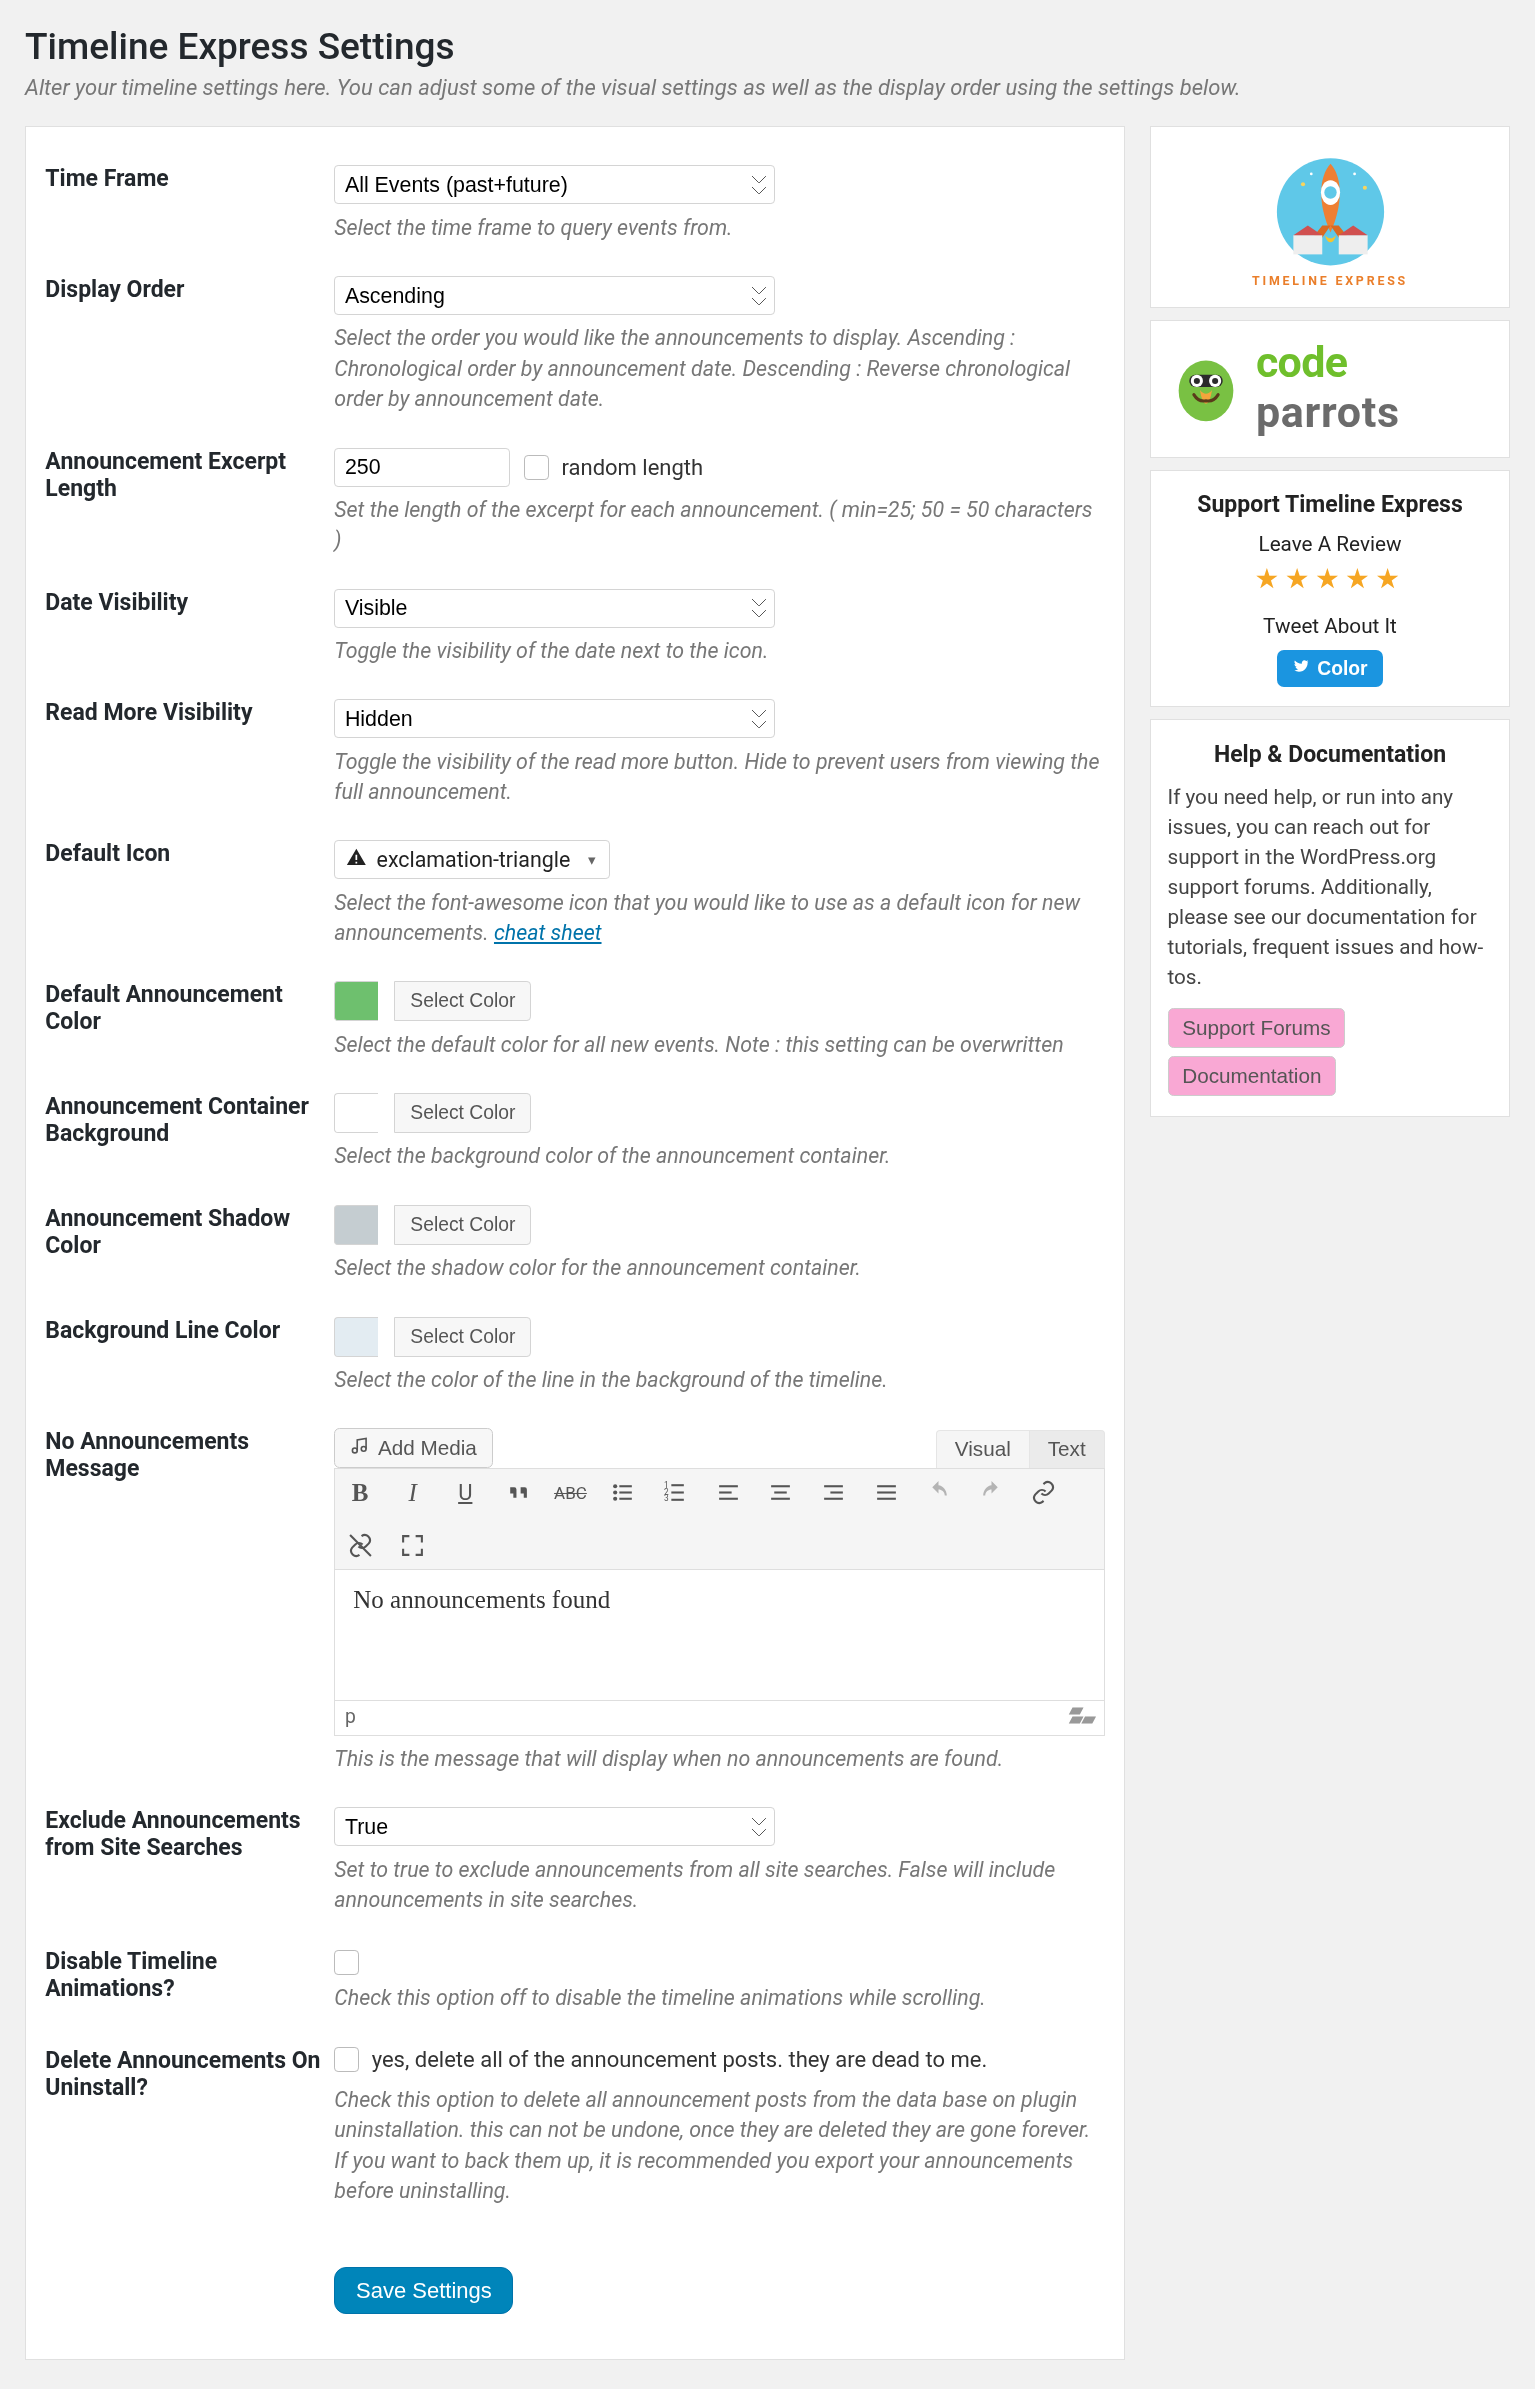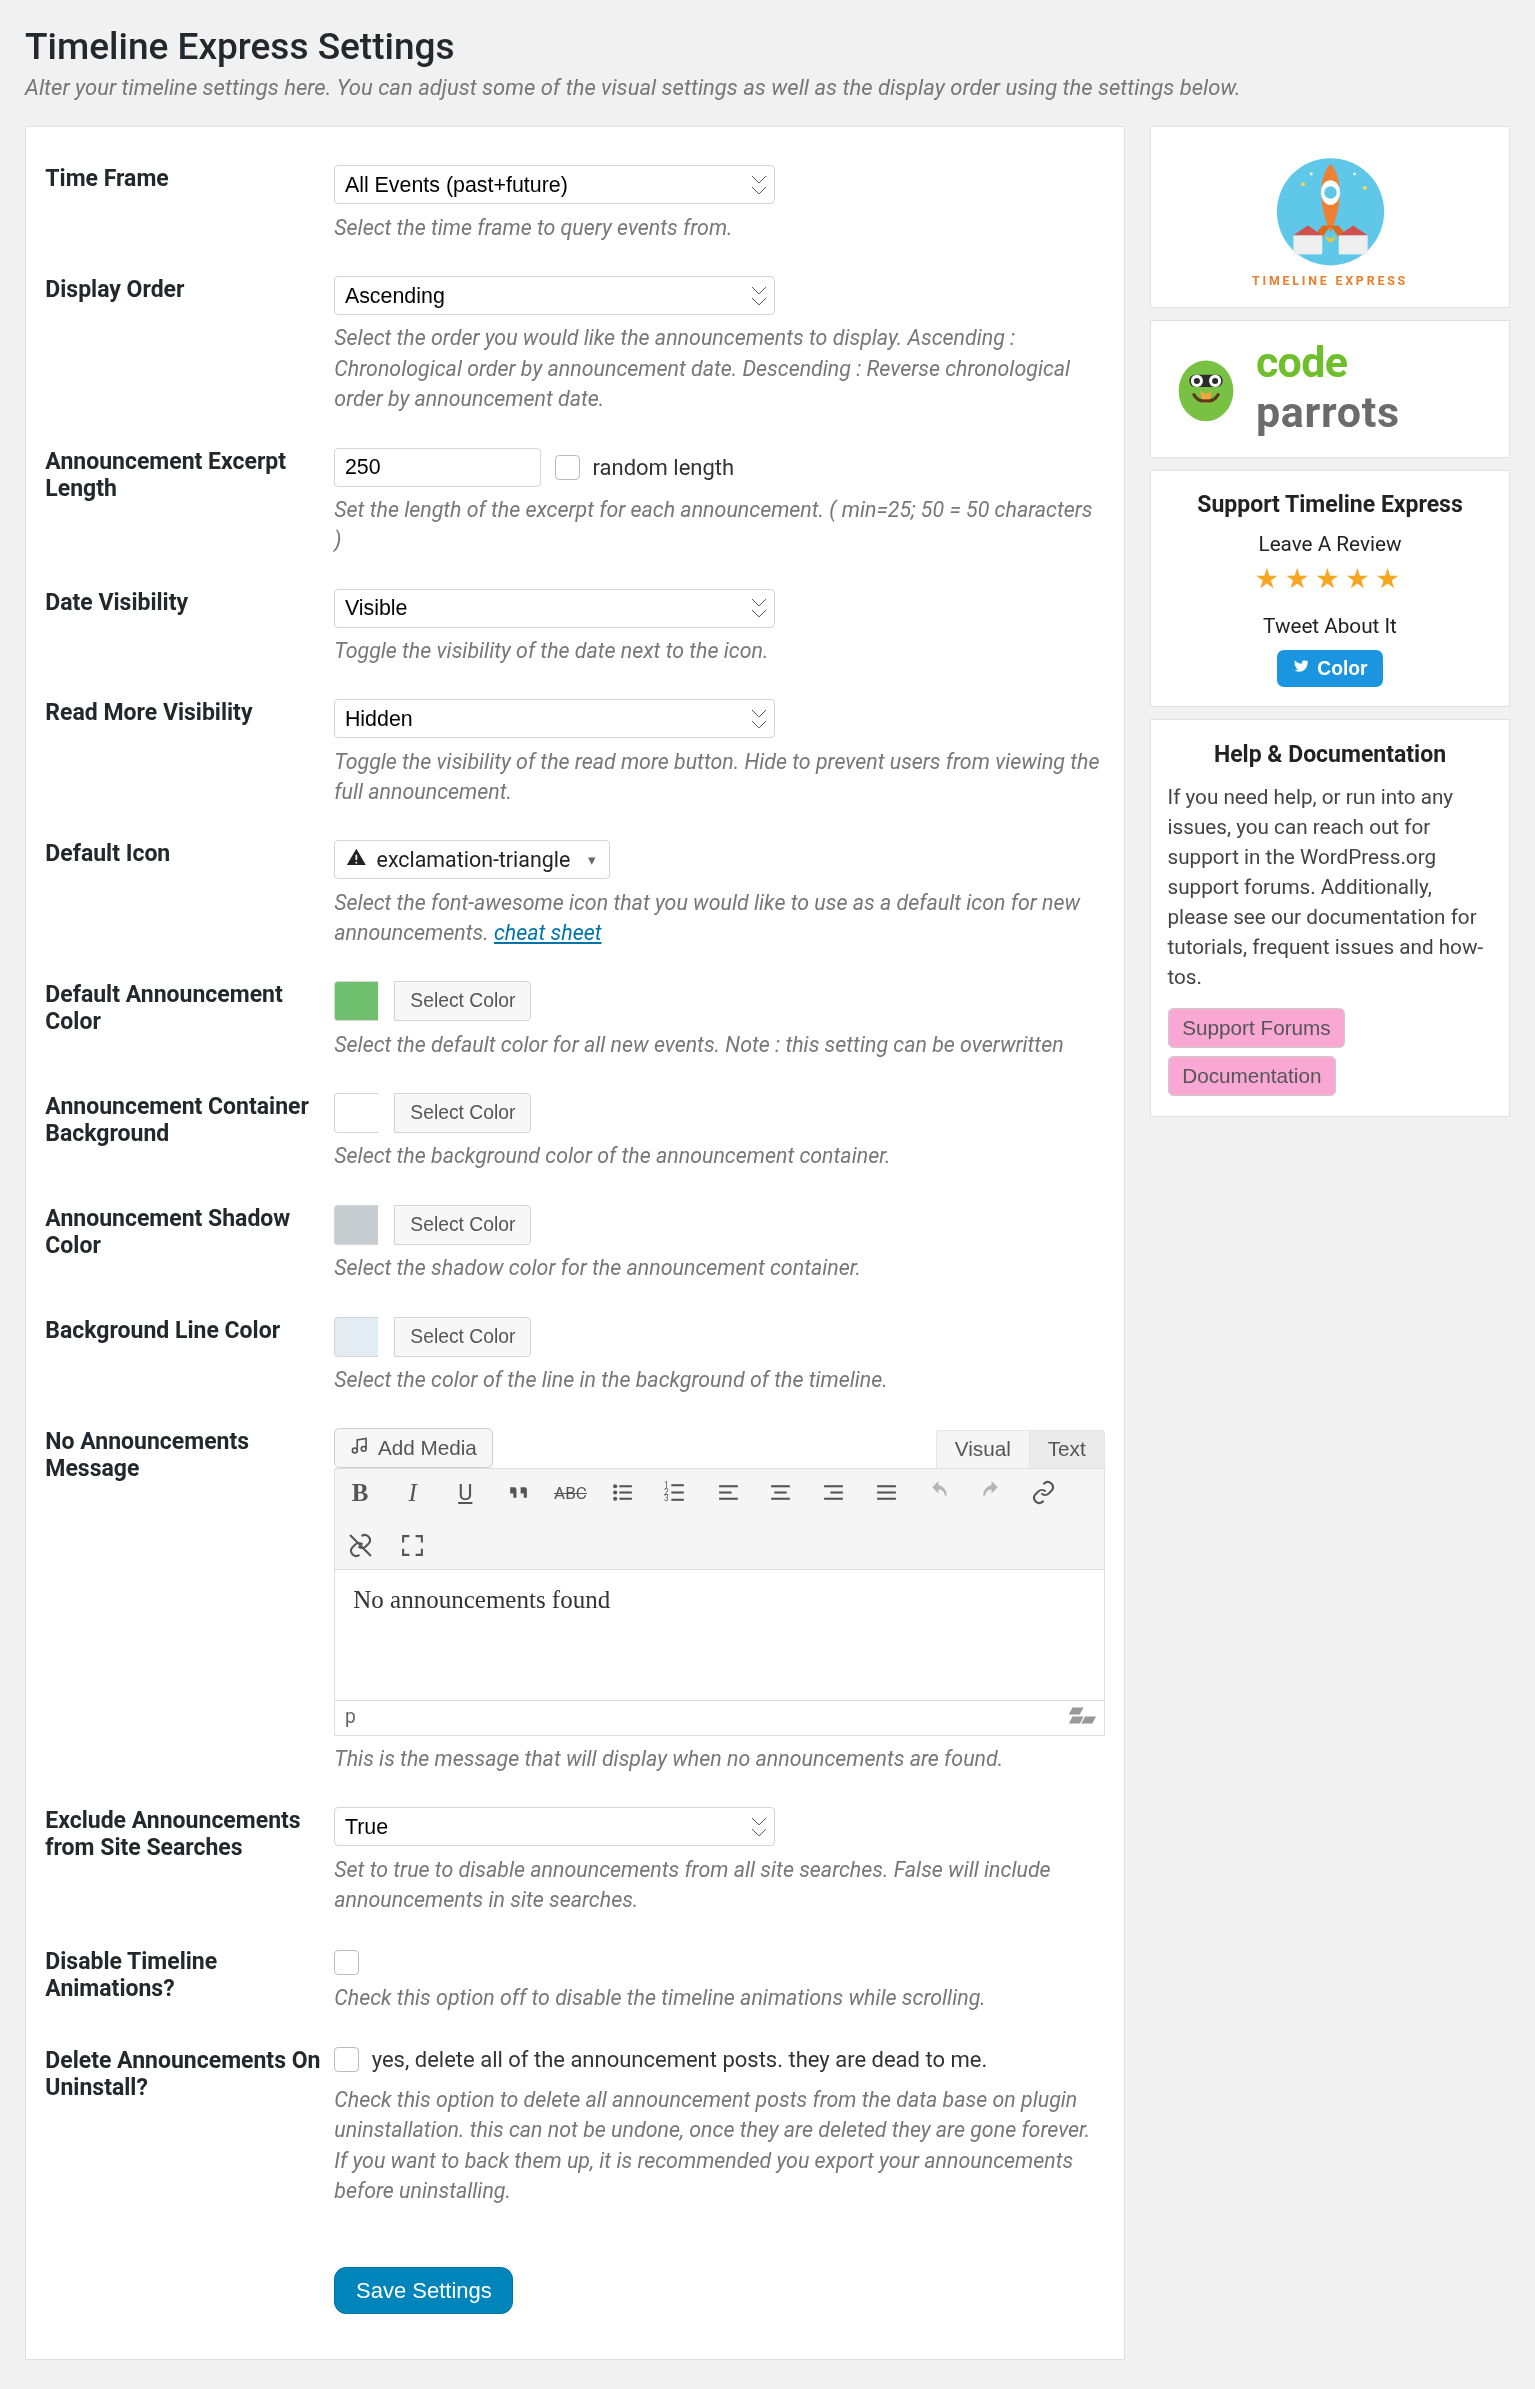--- a/index.html
+++ b/index.html
@@ -54,21 +54,21 @@
       linear-gradient(-45deg, transparent 46%, #555 46%, #555 54%, transparent 54%),
       linear-gradient(45deg, transparent 46%, #555 46%, #555 54%, transparent 54%),
       linear-gradient(-45deg, transparent 46%, #555 46%, #555 54%, transparent 54%);
     background-size: 6.9px 6.9px, 6.9px 6.9px, 6.9px 6.9px, 6.9px 6.9px;
     background-position:
       right 15px top 9.6px, right 8.3px top 9.6px,
       right 15px bottom 9.6px, right 8.3px bottom 9.6px;
     background-repeat:no-repeat;
   }
   input.wp-text {
-    width: 207px; height:39px; font-size:21.4px; padding:2.8px 9.6px;
+    width: 176px; height:39px; font-size:21.4px; padding:2.8px 9.6px;
     border:1.4px solid #d4d4d4; border-radius:4.1px; background:#fff;
   }
   input[type=checkbox].wp-cb {
     width:25px; height:25px; border:1.4px solid #bbb; border-radius:4.1px; appearance:none;
     vertical-align:middle; margin:0;
   }
   .inline-cb { display:inline-flex; align-items:center; gap:12.4px; margin-left:13.8px; font-size:22px; color:#333;}
   .icon-picker {
     display:inline-flex; align-items:center; gap:9.6px;
     border:1.4px solid #d4d4d4; border-radius:4.1px; background:#fff;
@@ -383,21 +383,21 @@
           <div class="desc">This is the message that will display when no announcements are found.</div>
         </div>
       </div>
 
       <div class="form-row">
         <div class="label">Exclude Announcements from Site Searches</div>
         <div class="field">
           <select class="wp-select">
             <option>True</option>
           </select>
-          <div class="desc">Set to true to disable announcements from all site searches. False will include announcements in site searches.</div>
+          <div class="desc">Set to true to exclude announcements from all site searches. False will include announcements in site searches.</div>
         </div>
       </div>
 
       <div class="form-row">
         <div class="label">Disable Timeline Animations?</div>
         <div class="field">
           <input type="checkbox" class="wp-cb" style="">
           <div class="desc">Check this option off to disable the timeline animations while scrolling.</div>
         </div>
       </div>

